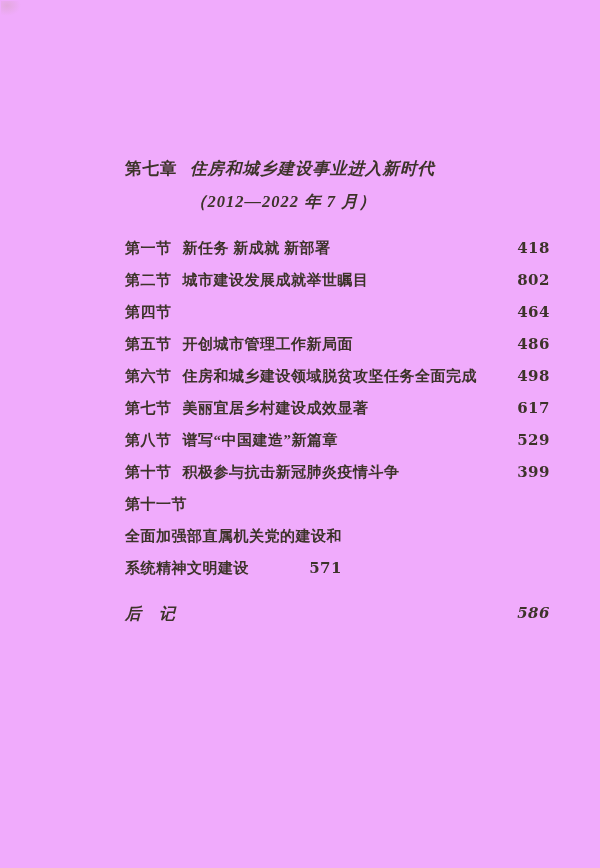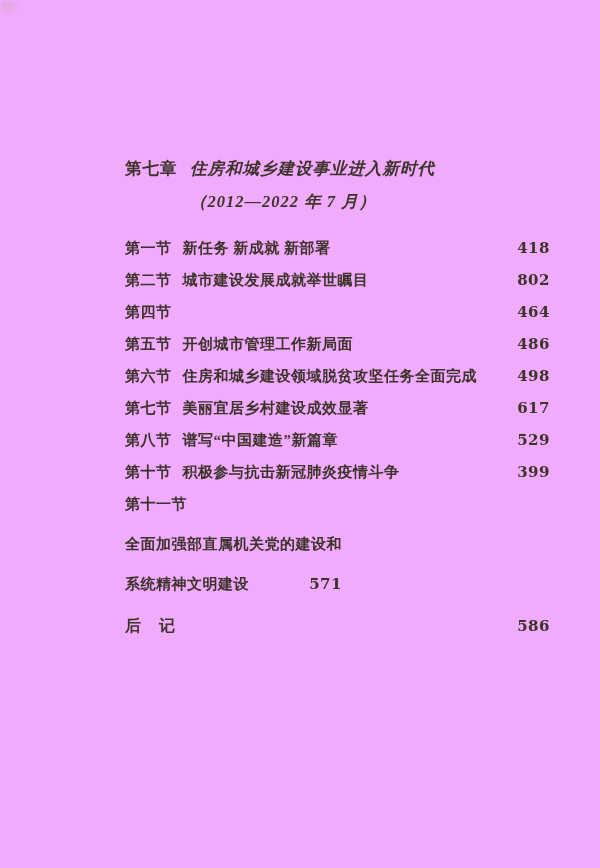--- a/index.html
+++ b/index.html
@@ -83,40 +83,39 @@
   }
   .sec-multi {
     flex: 1;
     display: flex;
     flex-direction: column;
   }
   .sec-line {
     display: flex;
     align-items: center;
     height: 32px;
-    margin-top: 8px;
   }
   .spacer {
     flex: 1;
   }
   .sec-page {
     font-family: "DejaVu Serif", serif;
     font-size: 15px;
     font-weight: 600;
     letter-spacing: 0.5px;
     white-space: nowrap;
   }
   
   .backmatter {
     display: flex;
-    align-items: center;
     height: 32px;
-    margin-top: 10px;
+    margin-top: 20px;
     font-size: 16px;
     letter-spacing: 1px;
+    font-style: italic;
   }
   .bm-label {
     white-space: nowrap;
   }
 </style>
 </head>
 <body>
 
 <div class="page">
   <div class="corner-mark"></div>

